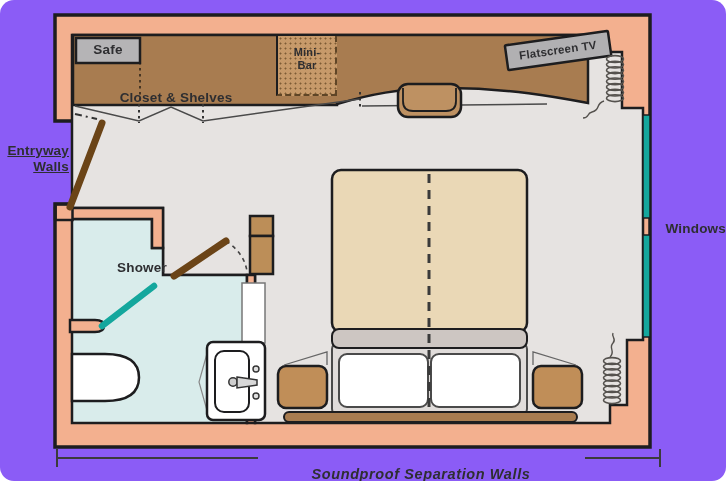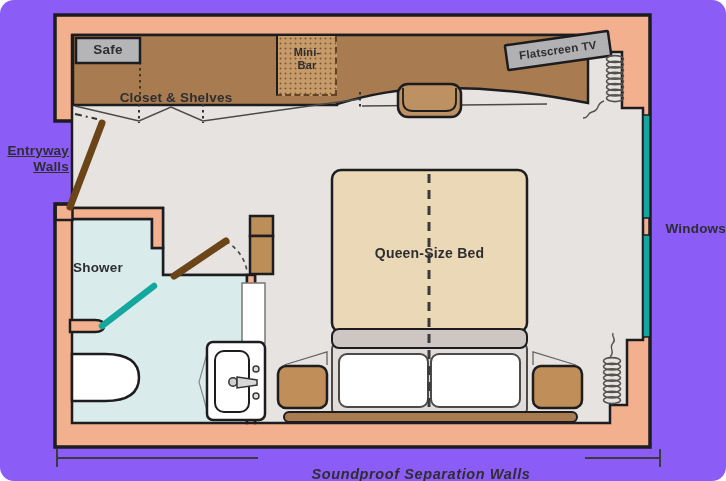--- a/index.html
+++ b/index.html
@@ -17,21 +17,21 @@
        border-right:2px dashed #5f4526;
        border-bottom:2px dashed #5f4526;}
   #safe-label{left:76px;top:42px;width:64px;}
   #closet-label{left:96px;top:66px;width:160px;margin-top:24px;}
   #minibar-label{left:277px;top:46px;width:60px;font-size:11px;line-height:1.15;}
   #desk-label{left:352px;top:60px;width:170px;}
   #tv-label{left:506px;top:39px;width:104px;height:23px;font-size:11.5px;
             display:flex;align-items:center;justify-content:center;transform:rotate(-8deg);}
   #entry-label{left:0px;top:143px;width:69px;text-align:right;text-decoration:underline;}
   #windows-label{left:657px;top:221px;width:69px;text-align:right;}
-  #shower-label{left:58px;top:260px;width:80px;}
+  #shower-label{left:58px;top:260px;width:80px;padding-left:44px;}
   #bathroom-label{left:108px;top:309px;width:120px;}
   #bed-label{left:332px;top:245px;width:195px;font-size:14px;}
   #soundproof-label{left:258px;top:466px;width:326px;font-size:14.5px;letter-spacing:.6px;font-style:italic;}
 </style>
 </head>
 <body>
 
 <div id="stage">
 
   <svg id="plan-svg" width="726" height="481" viewBox="0 0 726 481">
@@ -134,15 +134,14 @@
     <span class="ln">Mini-</span>
     <span class="ln">Bar</span>
   </div>
   <div class="lbl" id="tv-label">Flatscreen TV</div>
   <div class="lbl" id="entry-label">
     <span class="ln">Entryway</span>
     <span class="ln">Walls</span>
   </div>
   <div class="lbl" id="windows-label">Windows</div>
   <div class="lbl" id="shower-label">Shower</div>
-  <div class="lbl" id="bed-label">Queen-Size Bed</div>
   <div class="lbl" id="soundproof-label">Soundproof Separation Walls</div>
 </div>
 
 </body></html>

